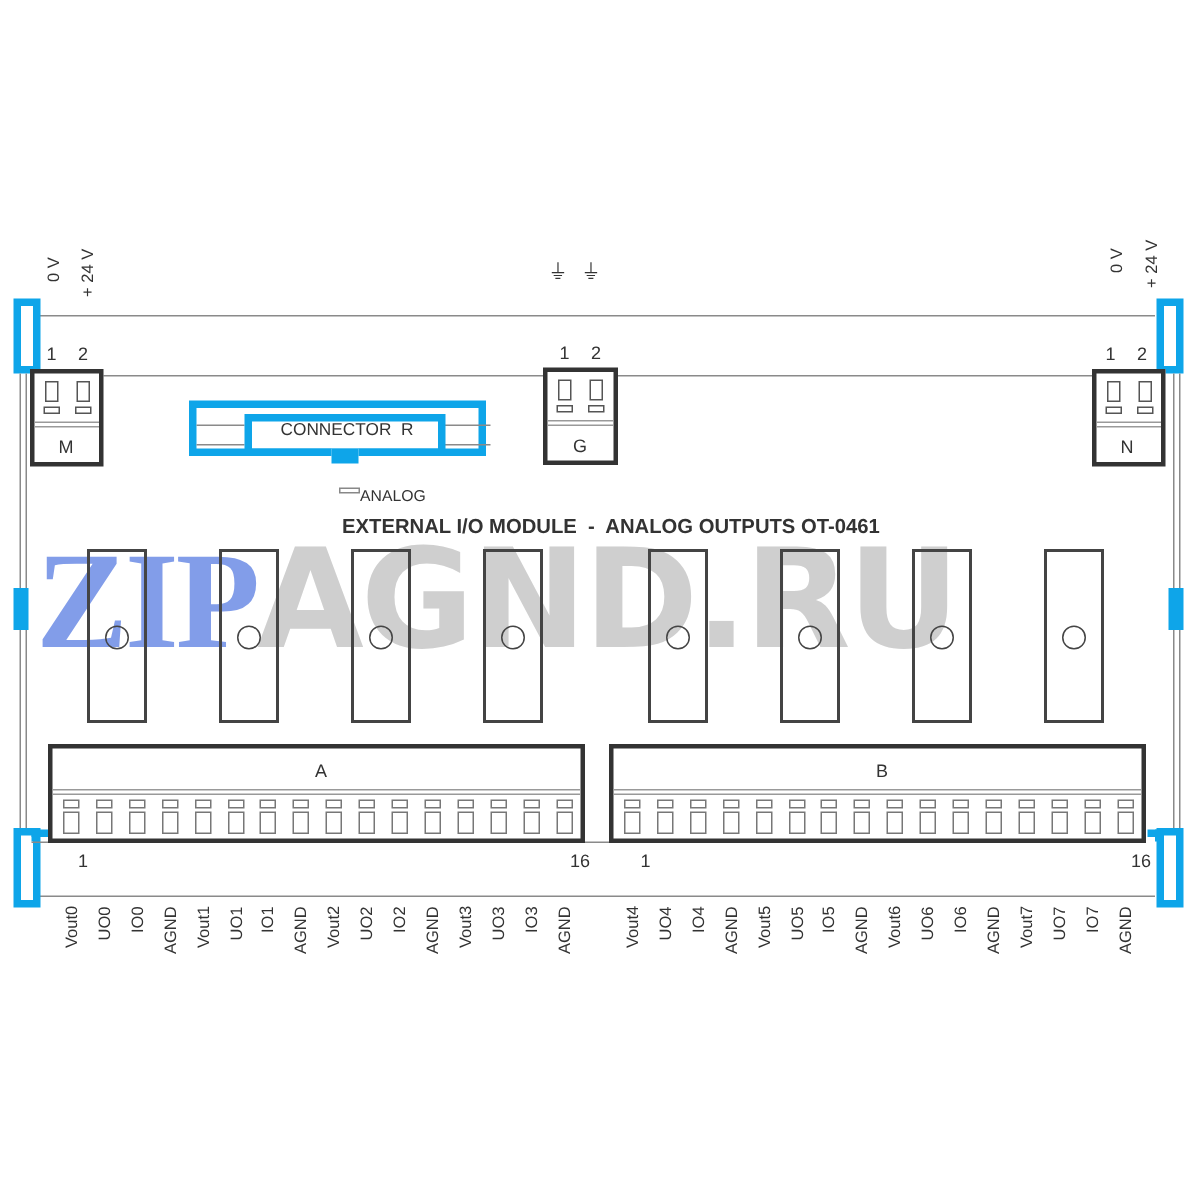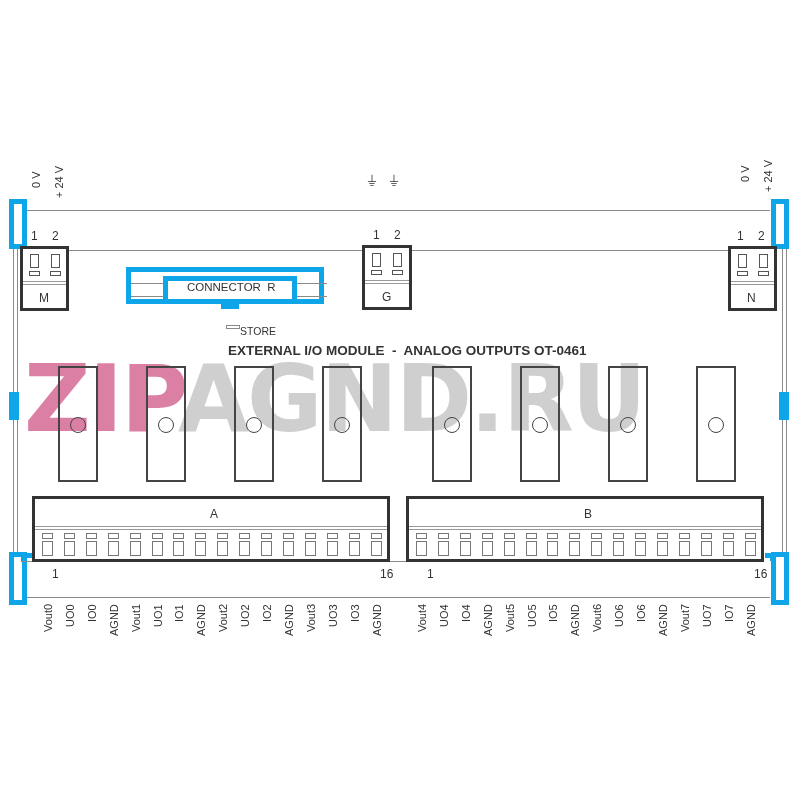--- a/index.html
+++ b/index.html
@@ -15,21 +15,21 @@
   .vline { position:absolute; width:0; border-left:1px solid #8a8a8a; }
   .pin-top { position:absolute; width:11px; height:6px; border:1px solid #777; box-sizing:border-box; background:#fff; }
   .pin-body { position:absolute; width:11px; height:15px; border:1px solid #777; box-sizing:border-box; background:#fff; }
   .plug-pin-body { position:absolute; width:9px; height:14px; border:1px solid #555; box-sizing:border-box; }
   .plug-pin-top { position:absolute; width:11px; height:5px; border:1px solid #555; box-sizing:border-box; }
   .relay { position:absolute; width:40px; height:116px; border:2px solid #444; box-sizing:border-box; }
   .relay-led { position:absolute; width:16px; height:16px; border:1.5px solid #444; border-radius:50%; box-sizing:border-box; left:10px; top:49px; }
   .watermark { position:absolute; left:24px; top:350px; width:750px; height:100px;
                font-family:"DejaVu Sans", sans-serif; font-weight:bold; font-size:92px; letter-spacing:-2px;
                line-height:100px; opacity:0.55; pointer-events:none; }
-  .wm-zip { color:#be185d; }
+  .wm-zip { color:#1d4ed8;font-family:Liberation Serif, serif; }
   .wm-rest { color:#a8a8a8; }
   .title { position:absolute; left:228px; top:343px; font-weight:bold; font-size:13.5px; color:#333; white-space:nowrap; }
   .ground { position:absolute; top:173px; font-size:14px; color:#333; }
 </style>
 </head>
 <body>
 
 <div class="hline" style="left:26px; top:210px; width:744px;"></div>
 <div class="hline" style="left:26px; top:250px; width:744px;"></div>
 <div class="hline" style="left:26px; top:597px; width:744px;"></div>
@@ -94,21 +94,21 @@
   <div class="hline" style="left:0; top:11px; width:32px;"></div>
   <div class="hline" style="left:0; top:24px; width:32px;"></div>
   <div class="hline" style="left:164px; top:11px; width:32px;"></div>
   <div class="hline" style="left:164px; top:24px; width:32px;"></div>
   <div class="abs thin" style="left:32px; top:4px; width:134px; height:28px;"></div>
   <div class="abs thin" style="left:90px; top:27px; width:18px; height:9px; background:#fff;"></div>
   <div class="abs" style="left:56px; top:9px; font-size:11.5px; white-space:pre;">CONNECTOR  R</div>
 </div>
 
 <div class="abs" style="left:226px; top:325px; width:12px; height:2px; border:1px solid #888;"></div>
-<div class="abs" style="left:240px; top:325px; font-size:10.5px;">STORE</div>
+<div class="abs" style="left:240px; top:325px; font-size:10.5px;">ANALOG</div>
 
 <div class="title" style="white-space:pre;">EXTERNAL I/O MODULE  -  ANALOG OUTPUTS OT-0461</div>
 
 <div class="relay" style="left:58px; top:366px;">
     <div class="relay-led"></div>
   </div>
 <div class="relay" style="left:146px; top:366px;">
     <div class="relay-led"></div>
   </div>
 <div class="relay" style="left:234px; top:366px;">

